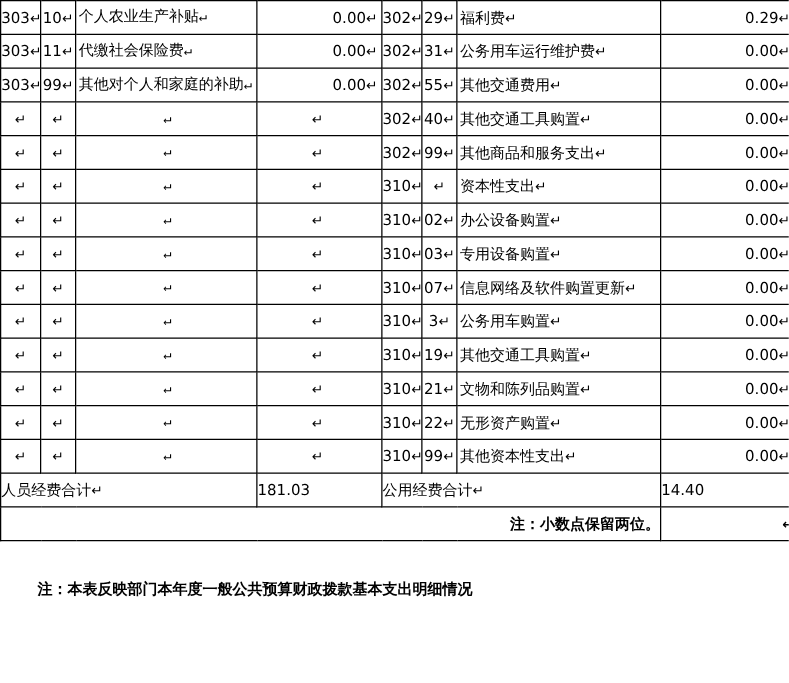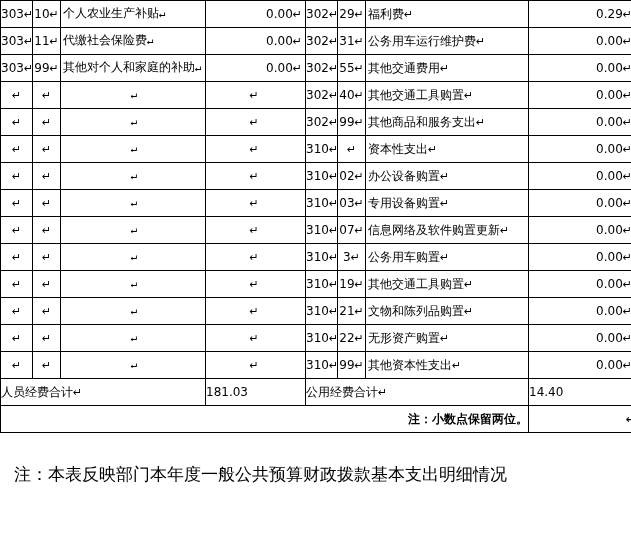--- a/index.html
+++ b/index.html
@@ -95,22 +95,23 @@
     padding-right: 3px !important;
   }
   .note-row td {
     text-align: right;
     padding-left: 8px !important;
     height: 26px;
     font-weight: bold;
   }
   .footnote {
     margin-top: 30px;
-    margin-left: 14px;
-    font-size: 17px;
+    margin-left: 30px;
+    font-size: 12px;
+    font-weight: bold;
   }
 </style>
 </head>
 <body>
 
 <div class="page">
 
   <table class="budget">
     <tbody>
 

